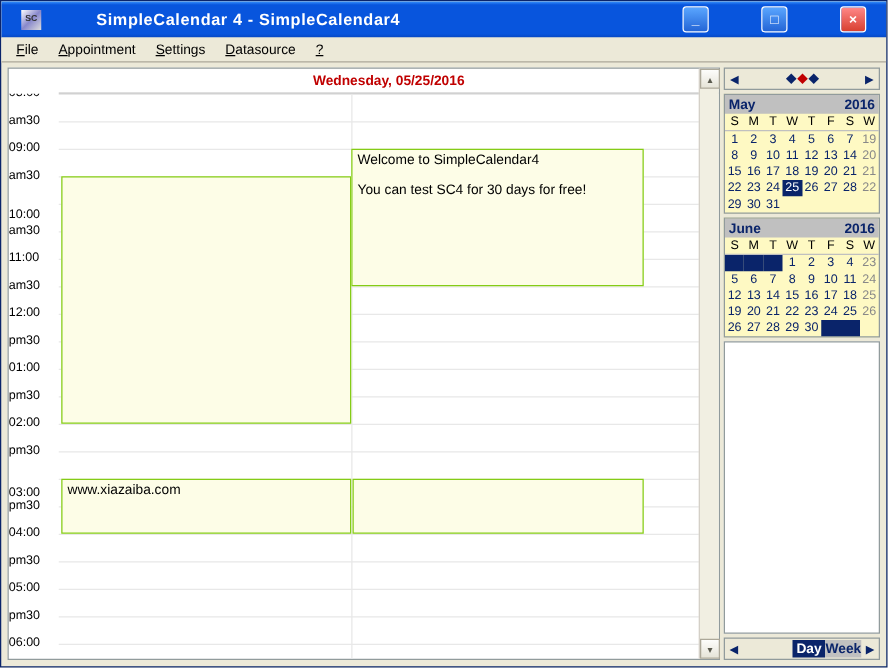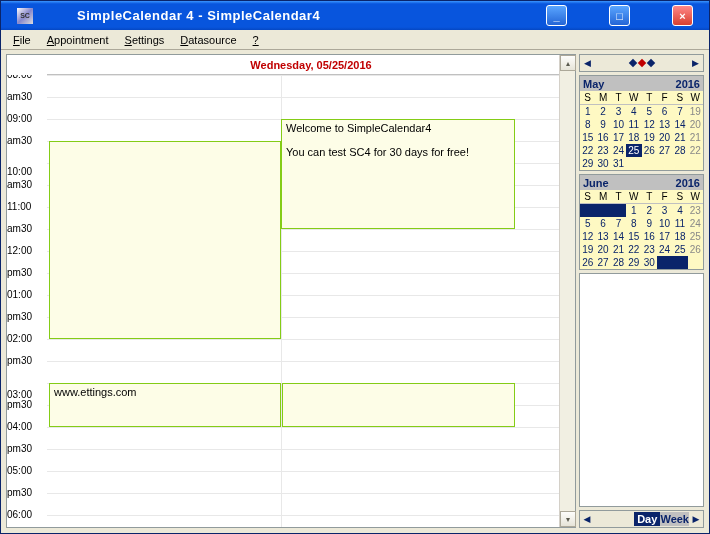--- a/index.html
+++ b/index.html
@@ -104,21 +104,21 @@
         <div class="time-label" style="top: 368px;">pm30</div>
         <div class="hline" style="top: 396px;"></div>
         <div class="time-label" style="top: 390px;">05:00</div>
         <div class="hline" style="top: 418px;"></div>
         <div class="time-label" style="top: 412px;">pm30</div>
         <div class="hline" style="top: 440px;"></div>
         <div class="time-label" style="top: 434px;">06:00</div>
         <div style="position: absolute; left: 274px; top: 0px; bottom: 0px; border-left: 1px solid rgb(232, 232, 232);"></div>
         <div class="event" style="left: 274px; top: 44px; width: 234px; height: 110px;"><div>Welcome to SimpleCalendar4</div><br><div>You can test SC4 for 30 days for free!</div></div>
         <div class="event" style="left: 42px; top: 66px; width: 232px; height: 198px;"></div>
-        <div class="event" style="left: 42px; top: 308px; width: 232px; height: 44px;"><span>www.ettings.com</span></div>
+        <div class="event" style="left: 42px; top: 308px; width: 232px; height: 44px;"><span>www.xiazaiba.com</span></div>
         <div class="event" style="left: 275px; top: 308px; width: 233px; height: 44px;"></div>
       </div>
     <div class="vscroll">
       <div class="vscroll-btn" style="position:absolute;top:0;">▴</div>
       <div class="vscroll-btn" style="position:absolute;bottom:0;">▾</div>
     </div>
   </div>
   <div class="right-panel">
     <div class="nav-strip">
       <span class="nav-arrow">◀</span>

